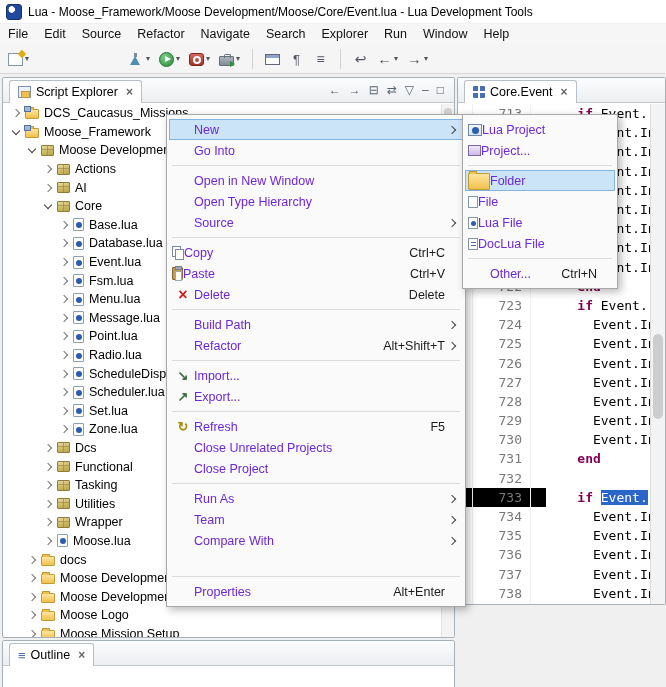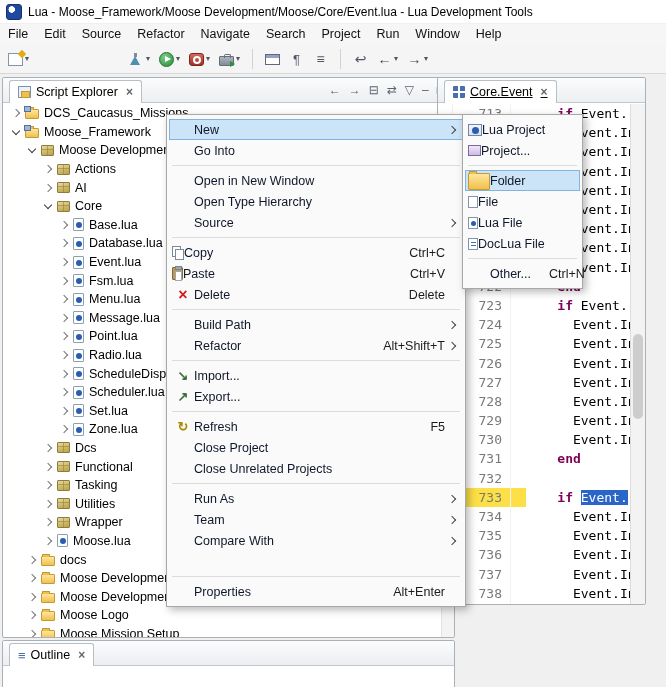--- a/index.html
+++ b/index.html
@@ -47,21 +47,21 @@
   .i-whitespace-icon::before{content:"¶";color:#556;font-size:13px;}
   .i-outline-list-icon::before{content:"≡";color:#556;font-size:14px;font-weight:bold;}
   .i-last-edit-icon::before{content:"↩";color:#556;font-size:14px;}
   .i-back-icon::before{content:"←";color:#444;font-size:14px;}
   .i-forward-icon::before{content:"→";color:#444;font-size:14px;}
 
   
   .panel{position:absolute;background:#fff;border:1px solid #a9b1b8;border-radius:2px;overflow:hidden;}
   #explorer{left:2px;top:77px;width:453px;height:561px;}
   #outline{left:2px;top:640px;width:453px;height:60px;}
-  #editor{left:437px;top:77px;width:209px;height:528px;text-decoration:underline;}
+  #editor{left:457px;top:77px;width:209px;height:528px;}
   .phead{height:25px;background:linear-gradient(#fbfcfd,#eceef1);border-bottom:1px solid #c2c7cc;
     display:flex;align-items:flex-end;padding:0 2px;font-size:12.5px;}
   .vtab{height:23px;display:flex;align-items:center;gap:5px;padding:0 8px;background:#fff;
     border:1px solid #b9bfc7;border-bottom:none;border-radius:3px 3px 0 0;margin-left:4px;position:relative;top:1px;white-space:nowrap;}
   .tab-close{font-size:12px;color:#666;margin-left:3px;font-weight:bold;}
   .ptools{margin-left:auto;display:flex;align-items:center;gap:8px;padding-right:8px;align-self:center;}
   .hd-ico{font-size:12px;color:#5a6470;line-height:1;}
 
   .se-ico{width:13px;height:12px;background:#eef2f8;border:1px solid #7a92b4;position:relative;}
   .se-ico::before{content:"";position:absolute;left:2px;top:4px;width:7px;height:5px;background:#f0c04a;border:1px solid #c09a36;}
@@ -99,33 +99,33 @@
     font-family:"DejaVu Sans Mono",monospace;font-size:13px;}
   .cl{height:19.2px;display:flex;align-items:center;}
   .ann{width:14px;flex:none;align-self:stretch;}
   .ln{width:58px;flex:none;align-self:stretch;display:flex;align-items:center;justify-content:flex-end;
     padding-right:8px;color:#787878;border-left:1px solid #f0f0f0;}
   .fold{width:16px;flex:none;align-self:stretch;border-left:1px solid #f2f2f2;}
   .ct{white-space:pre;flex:1;overflow:hidden;color:#000;}
   .tk-k{color:#7f0055;font-weight:bold;}
   .tk-p{color:#000;}
   .tk-s{background:#2a66c8;color:#fff;}
-  .cl.cur .ann,.cl.cur .ln,.cl.cur .fold{background:#fde047;}
+  .cl.cur .ann,.cl.cur .ln,.cl.cur .fold{background:#000000;}
   #ed-sb{position:absolute;top:26px;right:0;width:15px;bottom:0;background:#f3f3f3;border-left:1px solid #dcdcdc;}
   #ed-sb::before{content:"";position:absolute;left:2px;right:2px;top:46%;height:17%;background:#cdcdcd;border-radius:6px;}
 
   
   .menu{position:absolute;background:#fafafa;border:1px solid #a8a8a8;box-shadow:3px 3px 8px rgba(0,0,0,.28);
     padding:4px 2px;font-size:12.5px;}
   #ctx{left:166px;top:114px;width:300px;z-index:50;}
-  #subm{left:462px;top:114px;width:121px;z-index:60;}
+  #subm{left:462px;top:114px;width:156px;z-index:60;}
   .m-item{height:21px;display:flex;align-items:center;padding:0 4px 0 3px;}
   .m-item.hl{background:#cce4f7;box-shadow:inset 0 0 0 1px #84b4dd;}
   .m-ico{width:22px;flex:none;display:flex;align-items:center;justify-content:center;height:17px;position:relative;}
-  .m-label{flex:1;white-space:nowrap;color:#0f172a;}
+  .m-label{flex:1;white-space:nowrap;color:#6d28d9;}
   .m-item.dis .m-label{color:#9a9a9a;}
   .m-short{margin-left:18px;color:#1b1b1b;white-space:nowrap;}
   .m-arrow{width:14px;flex:none;display:flex;align-items:center;justify-content:center;}
   .m-arrow.has::before{content:"";width:5px;height:5px;border-right:1.4px solid #444;border-top:1.4px solid #444;transform:rotate(45deg);}
   .m-item.dis .m-arrow.has::before{border-color:#ababab;}
   .m-sep{height:1px;background:#dcdcdc;margin:4px 3px;}
 
   
   .mi-copy{width:12px;height:13px;position:relative;}
   .mi-copy::before,.mi-copy::after{content:"";position:absolute;width:7px;height:9px;background:#fff;border:1px solid #7b8a99;}
@@ -153,21 +153,21 @@
   <span>Lua - Moose_Framework/Moose Development/Moose/Core/Event.lua - Lua Development Tools</span>
 </div>
 
 <div id="menubar">
     <div class="mb-item">File</div>
     <div class="mb-item">Edit</div>
     <div class="mb-item">Source</div>
     <div class="mb-item">Refactor</div>
     <div class="mb-item">Navigate</div>
     <div class="mb-item">Search</div>
-    <div class="mb-item">Project</div>
+    <div class="mb-item">Explorer</div>
     <div class="mb-item">Run</div>
     <div class="mb-item">Window</div>
     <div class="mb-item">Help</div>
   </div>
 <div id="toolbar">
     <div class="tb-btn">
       <span class="tico i-new-file-icon"></span>
       <span class="caret">▾</span>
     </div>
     <div class="tb-space" style="width: 88px;"></div>
@@ -666,27 +666,27 @@
     </div>
     <div class="m-sep"></div>
     <div class="m-item">
       <span class="m-ico mi-refresh"></span>
       <span class="m-label">Refresh</span>
       <span class="m-short">F5</span>
       <span class="m-arrow"></span>
     </div>
     <div class="m-item">
       <span class="m-ico"></span>
+      <span class="m-label">Close Unrelated Projects</span>
+      <span class="m-short"></span>
+      <span class="m-arrow"></span>
+    </div>
+    <div class="m-item">
+      <span class="m-ico"></span>
       <span class="m-label">Close Project</span>
-      <span class="m-short"></span>
-      <span class="m-arrow"></span>
-    </div>
-    <div class="m-item">
-      <span class="m-ico"></span>
-      <span class="m-label">Close Unrelated Projects</span>
       <span class="m-short"></span>
       <span class="m-arrow"></span>
     </div>
     <div class="m-sep"></div>
     <div class="m-item">
       <span class="m-ico"></span>
       <span class="m-label">Run As</span>
       <span class="m-short"></span>
       <span class="m-arrow has"></span>
     </div>

